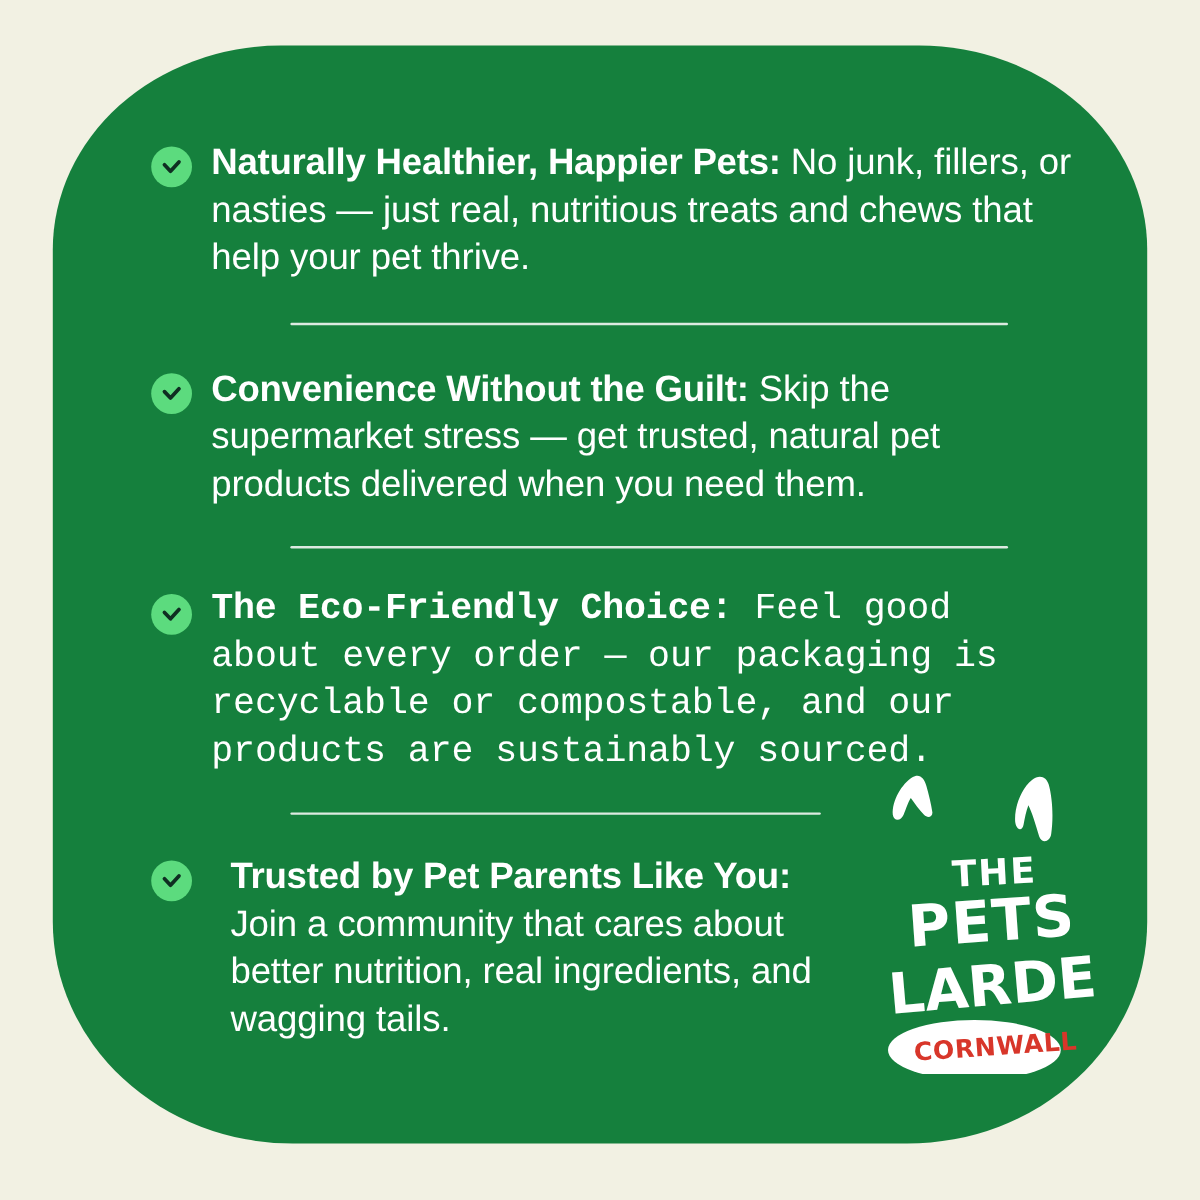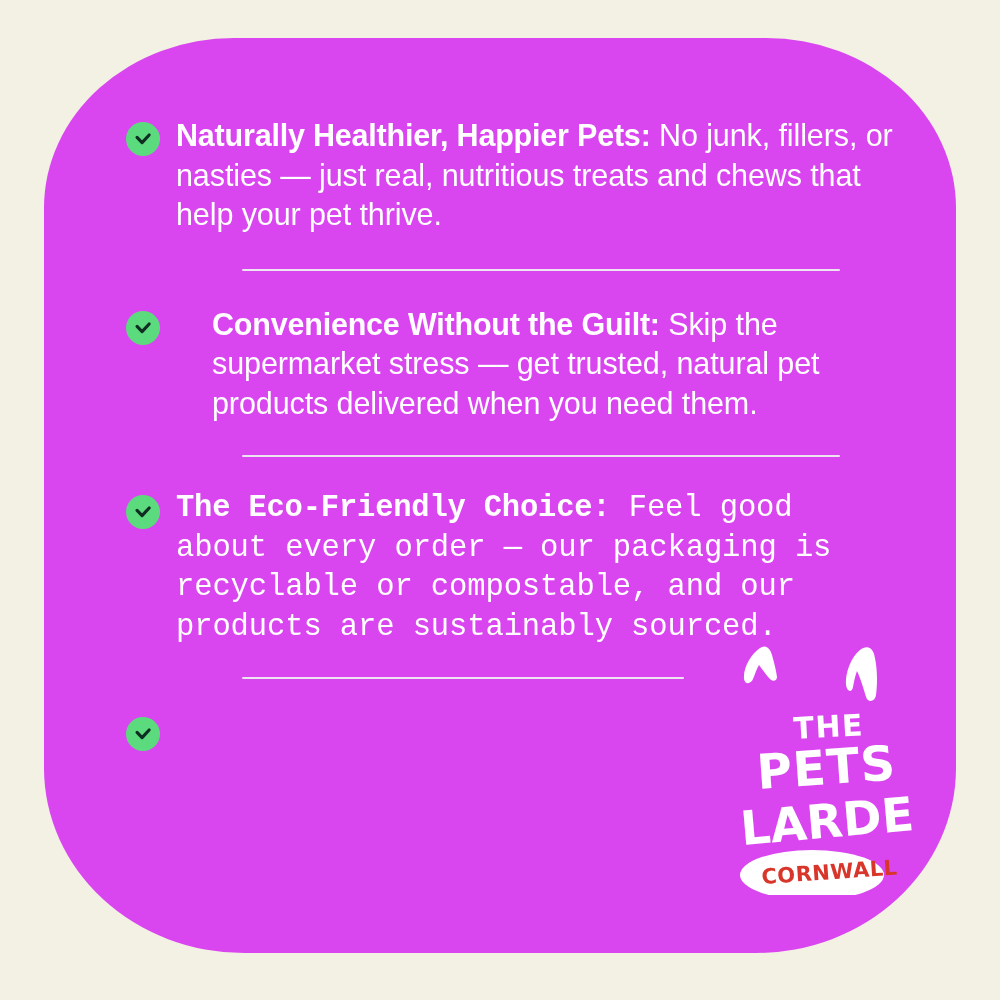--- a/index.html
+++ b/index.html
@@ -16,21 +16,21 @@
     position:relative;
   }
 
   
   .card {
     position:absolute;
     left:44px;
     top:38px;
     width:912px;
     height:915px;
-    background:#d946ef;
+    background:#15803d;
     border-radius:190px 190px 200px 200px / 170px 170px 185px 185px;
   }
 
   .card-inner {
     position:absolute;
     left:0; top:0; right:0; bottom:0;
     padding:78px 60px 40px 82px;
   }
 
   
@@ -66,21 +66,21 @@
     letter-spacing:-0.1px;
   }
 
   .benefit-text .lead {
     font-weight:700;
     letter-spacing:-0.2px;
   }
 
   
   .benefit.b1 { margin-top:0; }
-  .benefit.b2 { margin-top:0;gap:36px; }
+  .benefit.b2 { margin-top:0; }
   .benefit.b3 { margin-top:0; }
   .benefit.b4 { margin-top:0; }
   .benefit.b4 .check-wrap { margin-right:30px; }
   .benefit.b4 .benefit-text { max-width:500px; }
   .benefit.b3 .benefit-text { max-width:705px;font-family:Liberation Mono, monospace; }
 
   
   .divider {
     height:2px;
     background:#eef3ef;
@@ -158,20 +158,23 @@
 
     <div class="divider d3"></div>
 
     <div class="benefit b4">
       <div class="check-wrap">
         <div class="check-icon">
           <svg width="22" height="22" viewBox="0 0 24 24" aria-hidden="true">
             <path d="M5.5 10.2 L11 16 L18.7 7.6" fill="none" stroke="#0f2e22" stroke-width="3.4" stroke-linecap="round" stroke-linejoin="round"></path>
           </svg>
         </div>
+      </div>
+      <div class="benefit-text">
+        <span class="lead">Trusted by Pet Parents Like You:</span><span> Join a community that cares about better nutrition, real ingredients, and wagging tails.</span>
       </div>
     </div>
 
   </div>
 
   <div class="logo">
     <svg viewBox="0 0 178 258" aria-hidden="true">
 
       <g fill="#ffffff">
         <path d="M8 42 C7 30 16 16 24 11 C30 7 34 11 36 18 C38 25 40 33 41 40

